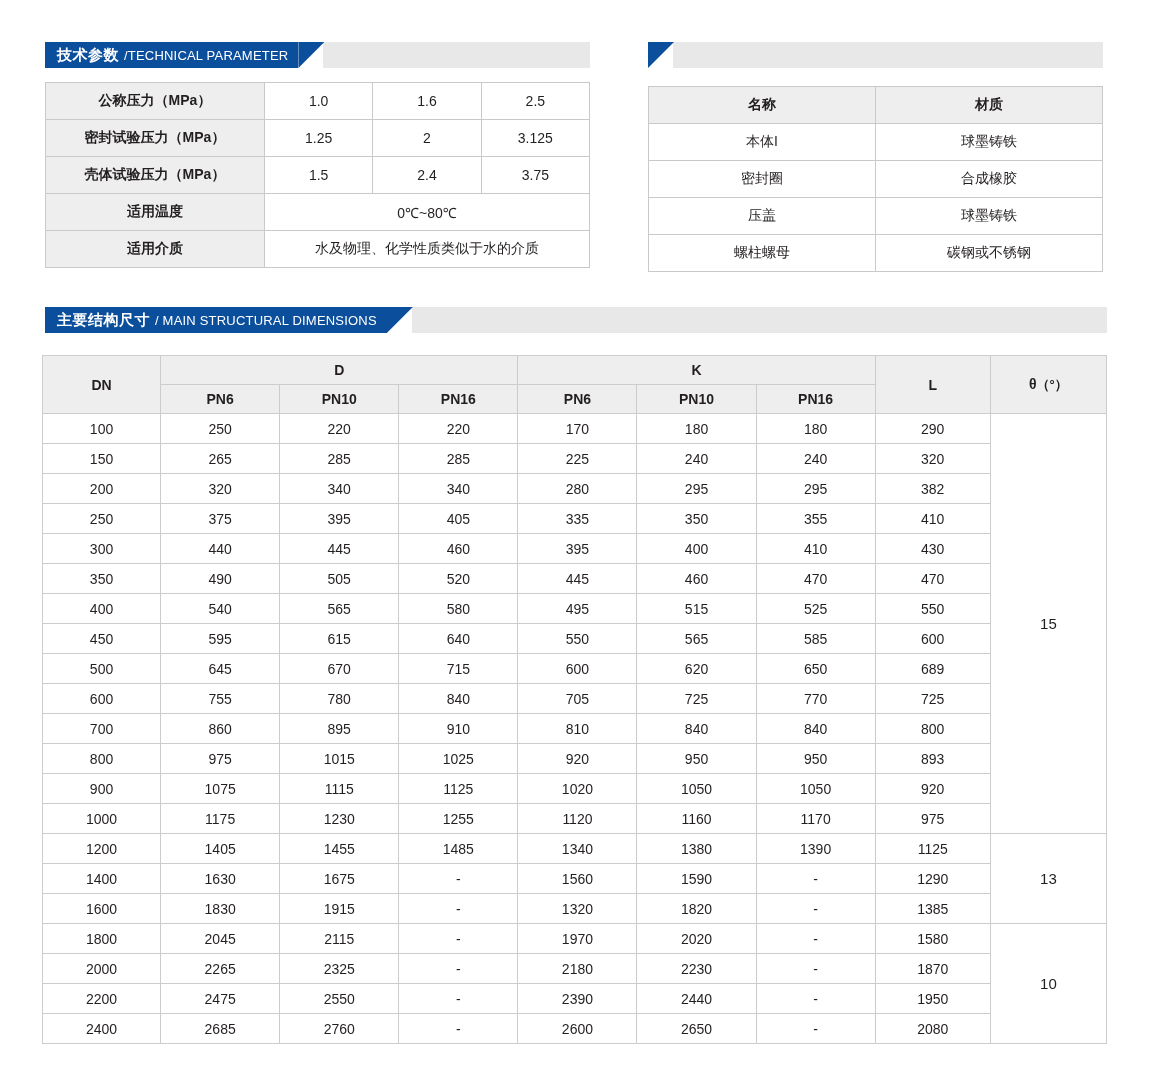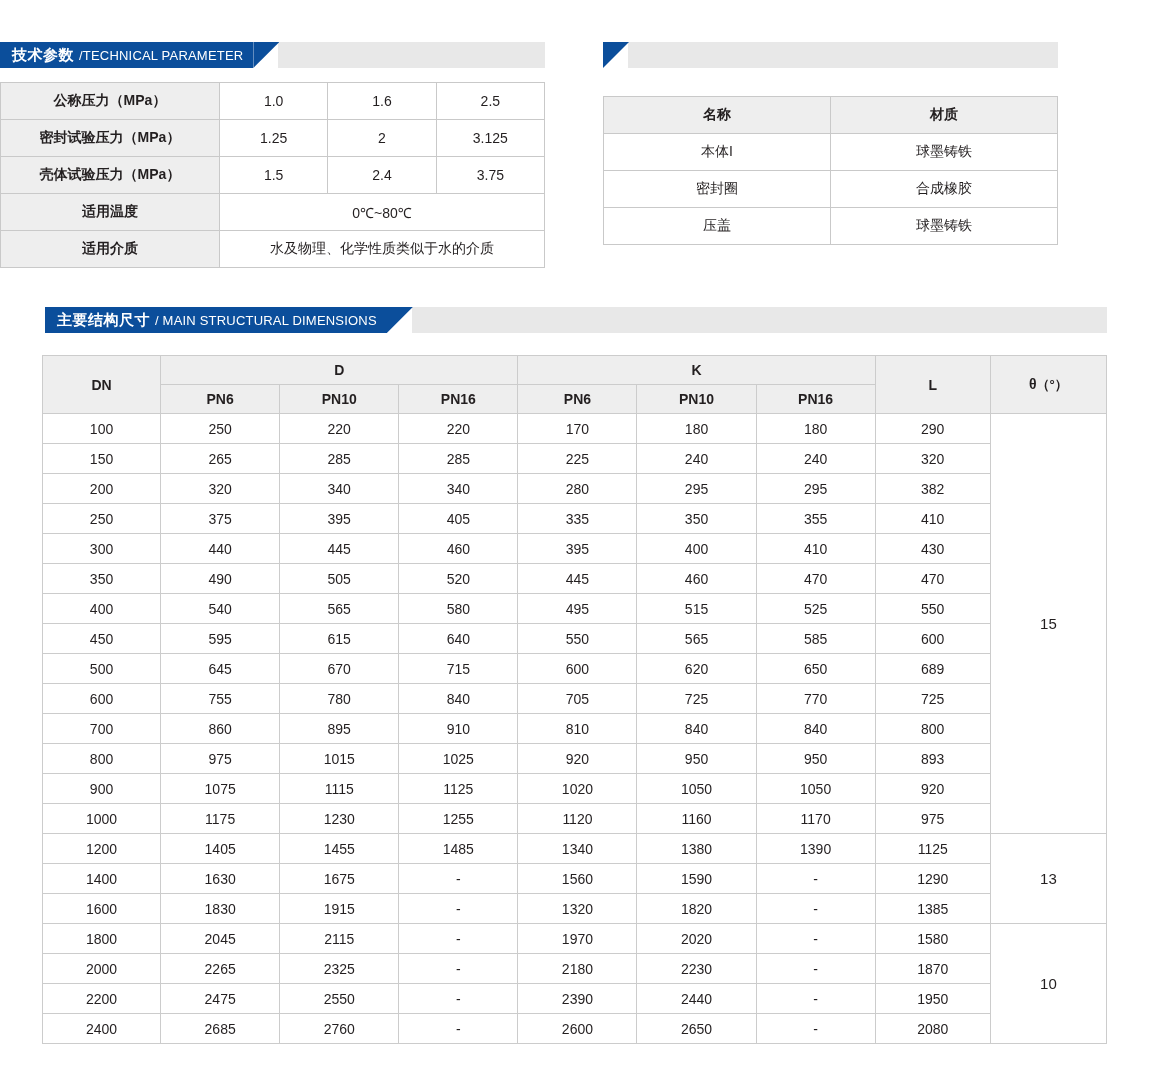--- a/index.html
+++ b/index.html
@@ -67,20 +67,21 @@
   
   .top-row {
     position: absolute;
     top: 42px;
     left: 0;
     width: 1151px;
     display: flex;
   }
   .block-left {
     width: 545px;
+    margin-left: 45px;
     border-radius: 13px;
   }
   .block-right {
     width: 455px;
     margin-left: 58px;
   }
 
   table {
     border-collapse: collapse;
     width: 100%;
@@ -99,21 +100,21 @@
   .tbl-tech {
     margin-top: 14px;
   }
   .tbl-tech td.lbl {
     background: #eeeeee;
     font-weight: bold;
     font-size: 14px;
     width: 218px;
   }
   .tbl-parts {
-    margin-top: 28px;
+    margin-top: 18px;
     padding-left: 20px;
   }
   .tbl-parts th {
     background: #eeeeee;
     font-weight: bold;
     font-size: 14px;
   }
 
   
   .dim-section {
@@ -232,20 +233,24 @@
             <td>本体I</td>
             <td>球墨铸铁</td>
           </tr>
           <tr>
             <td>密封圈</td>
             <td>合成橡胶</td>
           </tr>
           <tr>
             <td>压盖</td>
             <td>球墨铸铁</td>
+          </tr>
+          <tr>
+            <td>螺柱螺母</td>
+            <td>碳钢或不锈钢</td>
           </tr>
         </tbody>
       </table>
     </div>
   </div>
 
   <div class="dim-section">
     <div class="dim-head-wrap">
       <div class="section-head">
         <div class="bar">

